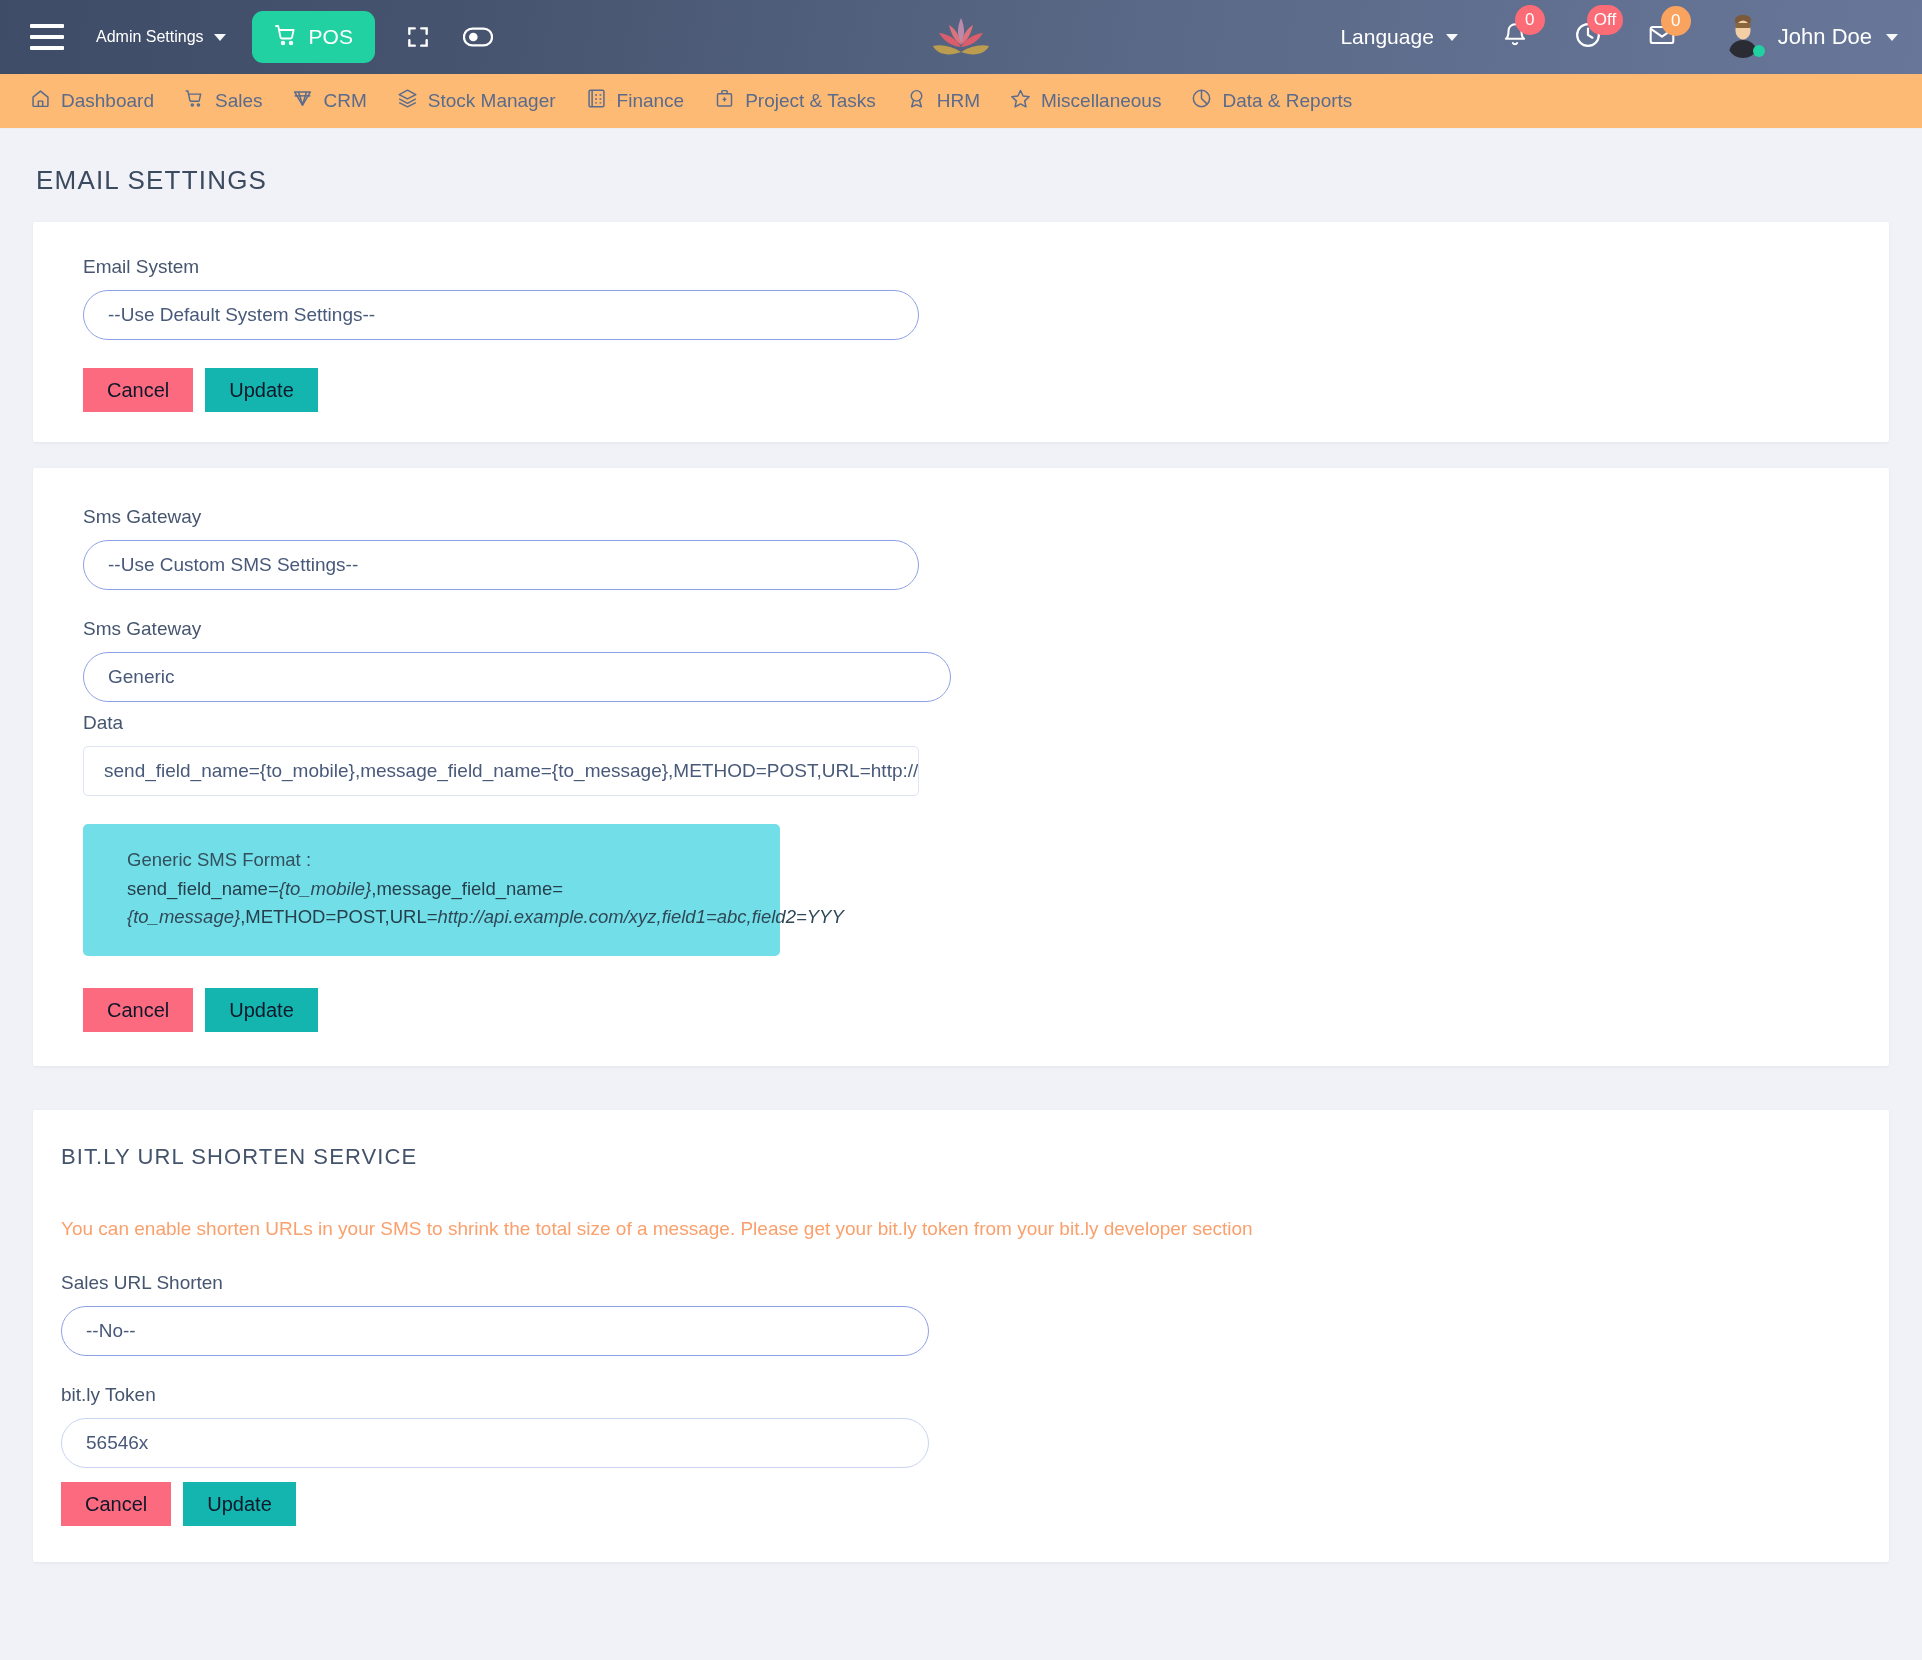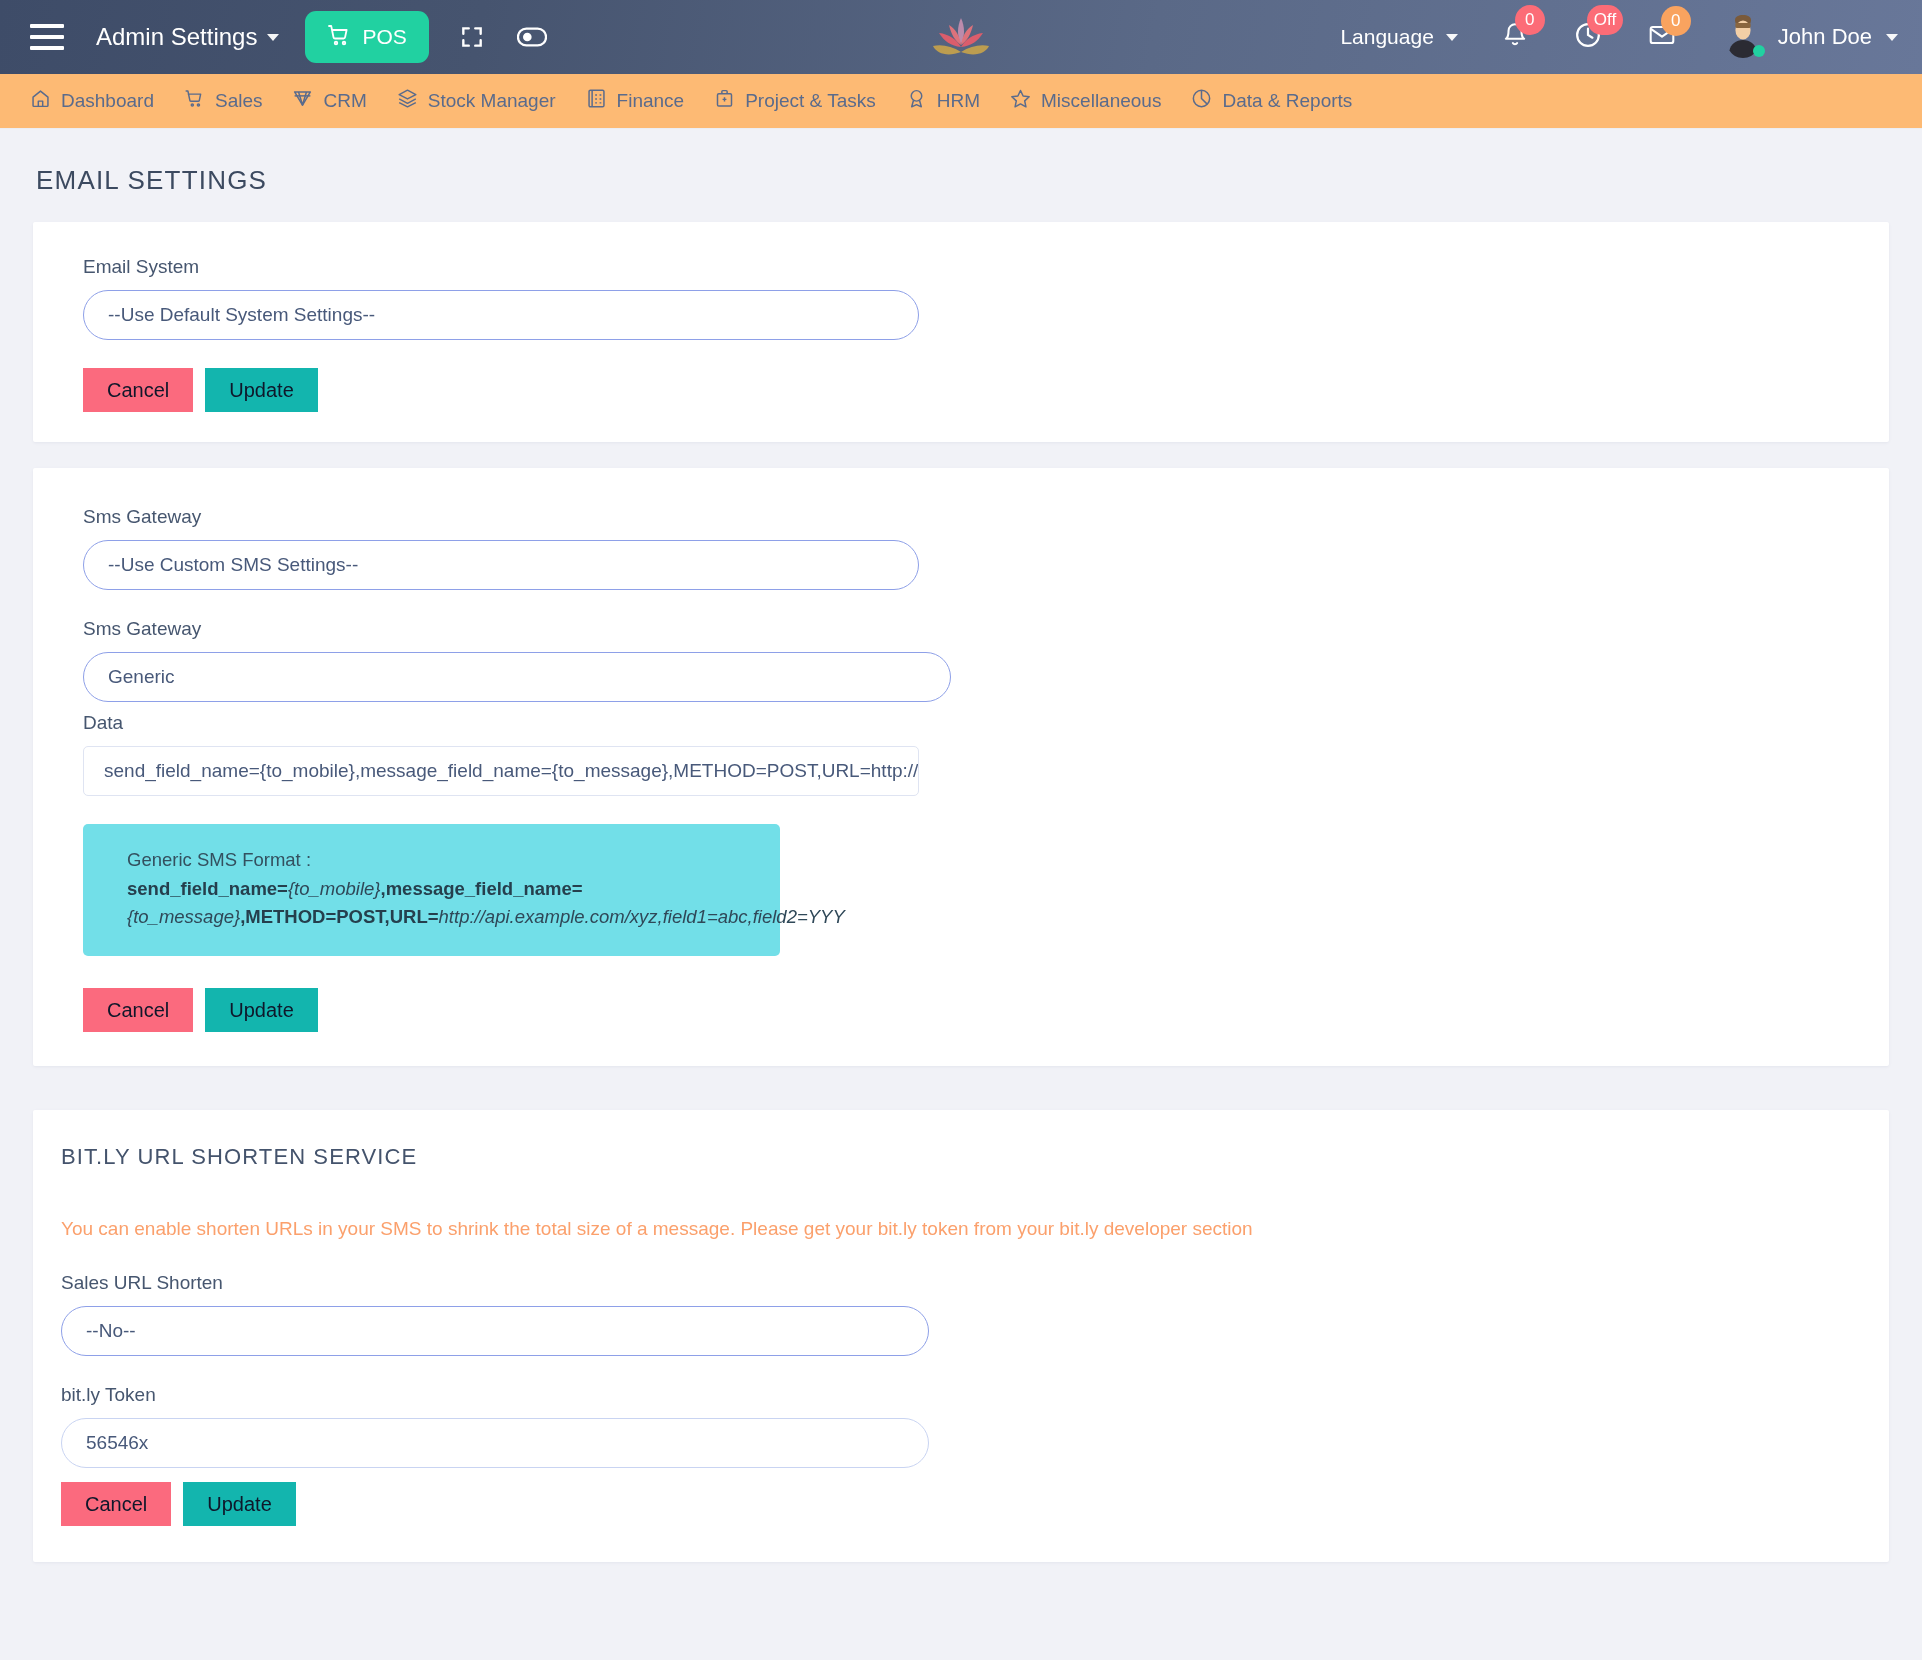--- a/index.html
+++ b/index.html
@@ -23,21 +23,21 @@
   }
   .hamburger {
     width: 34px; height: 26px;
     display: flex; flex-direction: column; justify-content: space-between;
     cursor: pointer; flex: 0 0 auto;
   }
   .hamburger span { display: block; height: 4px; background: #ffffff; border-radius: 1px; }
   .admin-settings {
     margin-left: 32px;
     color: #ffffff;
-    font-size: 24px;
+    font-size: 16px;
     display: flex; align-items: center; gap: 10px;
     cursor: pointer; white-space: nowrap;
   }
   .caret-down {
     width: 0; height: 0;
     border-left: 6px solid transparent;
     border-right: 6px solid transparent;
     border-top: 7px solid #ffffff;
     opacity: .95;
   }
@@ -207,21 +207,21 @@
     background: #72dfe8;
     width: 697px;
     border-radius: 5px;
     padding: 22px 28px 24px 44px;
     color: #2f4858;
     font-size: 18.5px;
     line-height: 1.55;
     margin-bottom: 32px;
   }
   .info-box .ln1 { color: #33505f; }
-  .info-box b { font-weight: bold; color: #253f4d; }
+  .info-box b { font-weight: normal; color: #253f4d; }
   .info-box i { font-style: italic; color: #2f4858; }
 
   .sub-title {
     font-size: 22px;
     letter-spacing: 1.1px;
     color: #44536c;
     padding-left: 28px;
     margin-bottom: 48px;
   }
   .warn-text {

